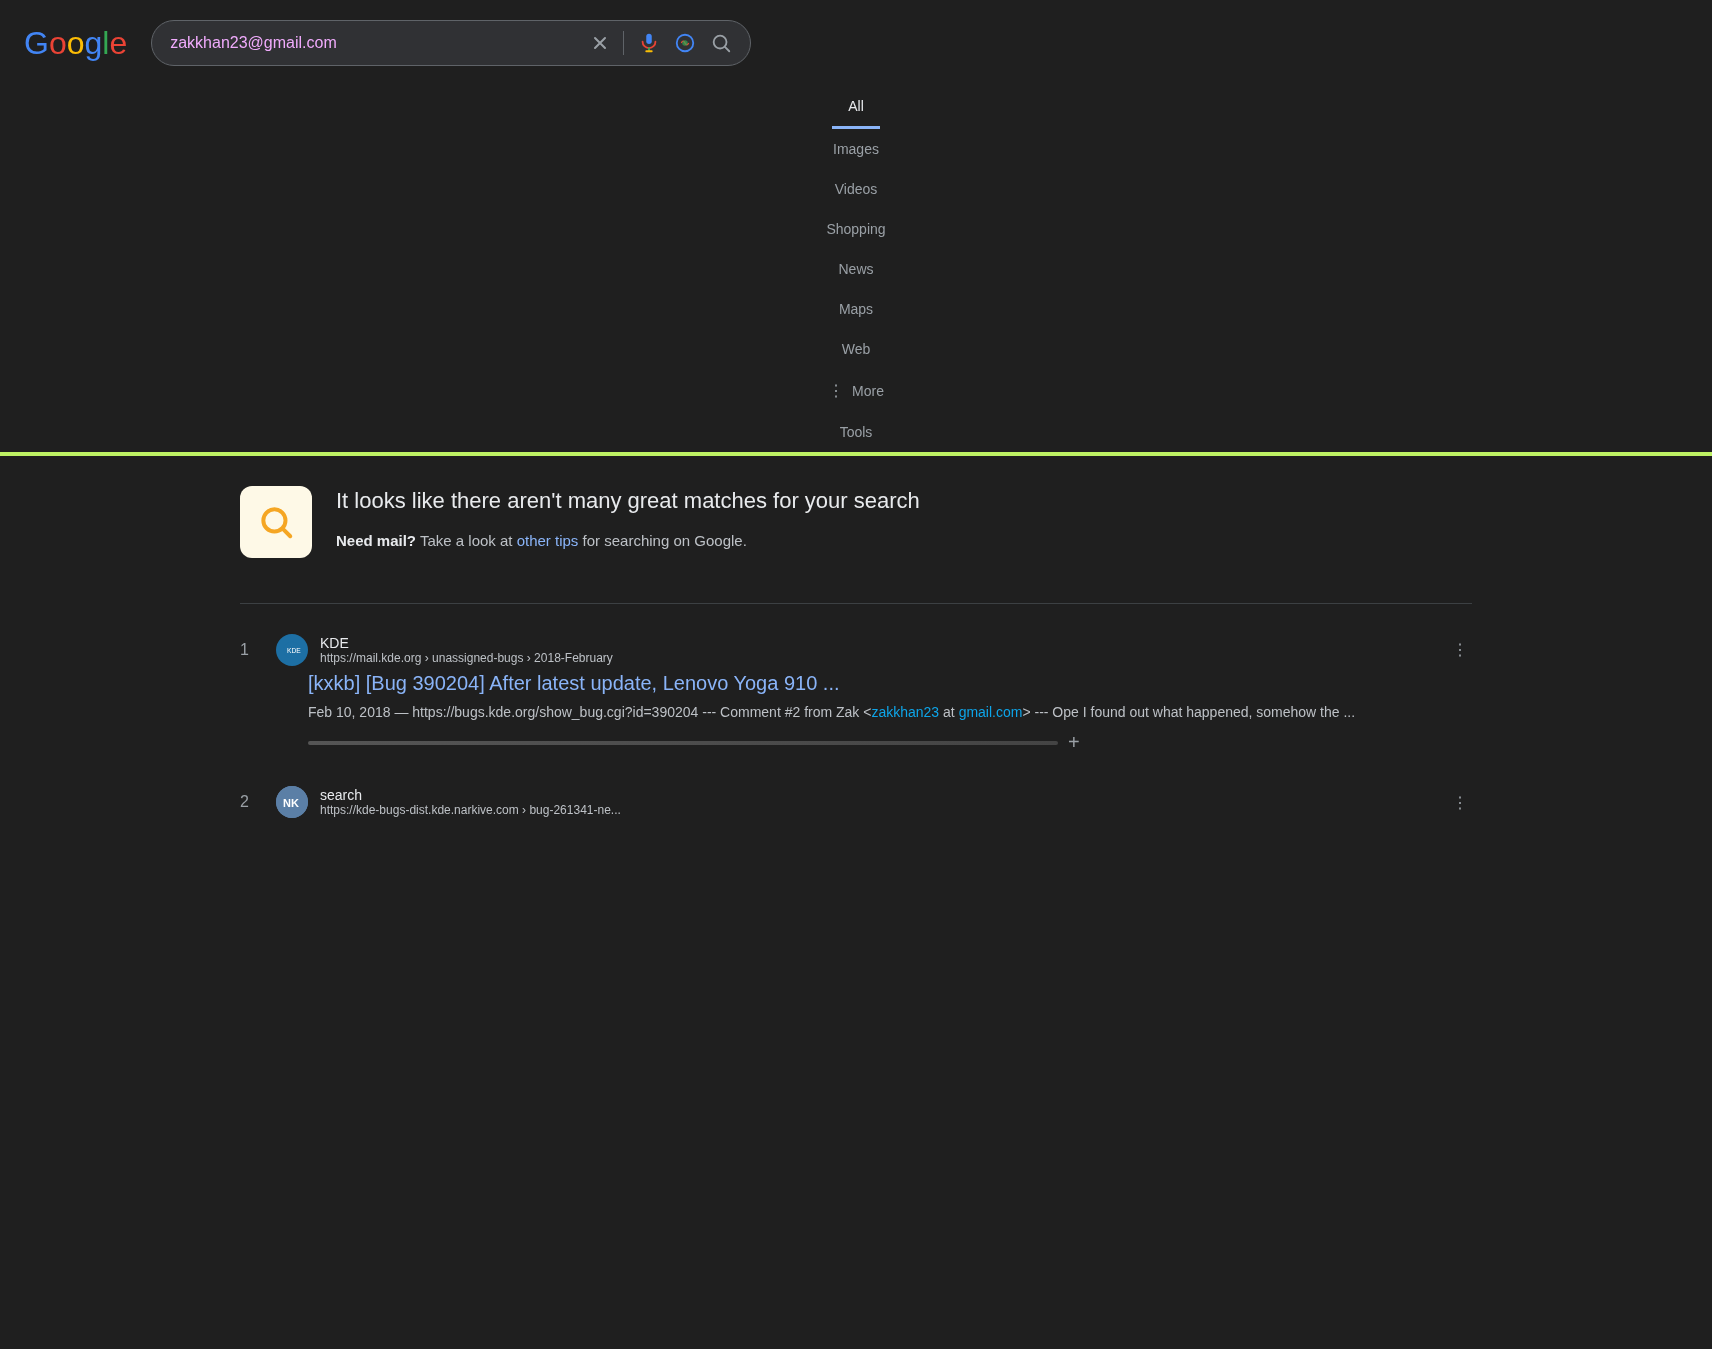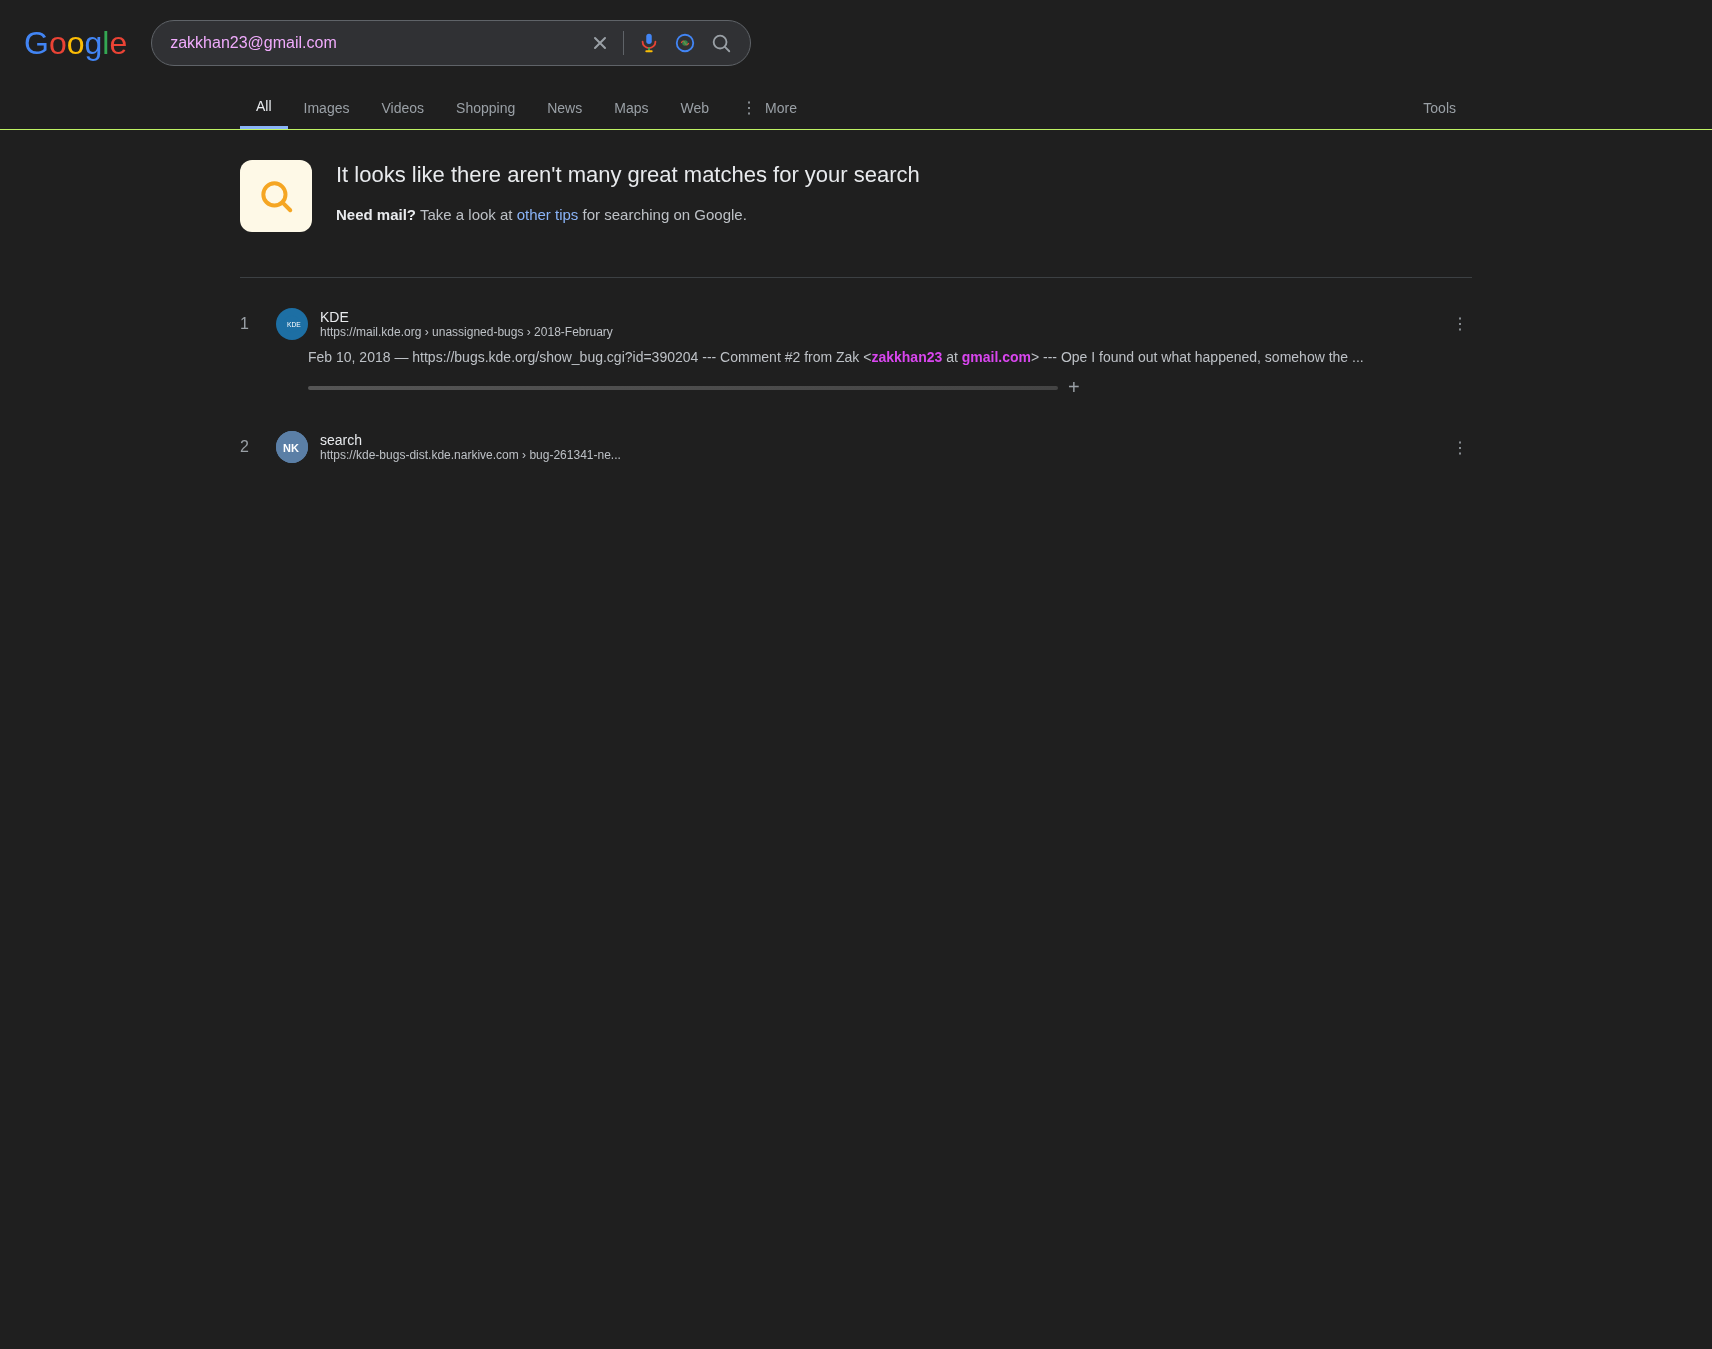--- a/index.html
+++ b/index.html
@@ -79,22 +79,23 @@
     
     .lens-icon svg { width: 22px; height: 22px; }
     
     .search-submit-icon svg { width: 22px; height: 22px; }
 
     
     .nav-tabs {
       display: flex;
       align-items: center;
       padding: 0 240px;
-      border-bottom: 1px solid #bef264;
+      border-bottom: 4px solid #bef264;
       gap: 0;
+      flex-direction: column;
     }
 
     .nav-tab {
       padding: 12px 16px;
       font-size: 14px;
       color: #9aa0a6;
       cursor: pointer;
       white-space: nowrap;
       position: relative;
       display: flex;
@@ -249,22 +250,22 @@
     }
 
     .result-snippet {
       font-size: 14px;
       color: #bdc1c6;
       line-height: 1.6;
       margin-left: 68px;
     }
 
     .result-snippet strong {
-      color: #d946ef;
-      font-weight: 700;
+      color: #0ea5e9;
+      font-weight: 400;
     }
 
     .result-expand {
       display: flex;
       align-items: center;
       margin-left: 68px;
       margin-top: 8px;
     }
 
     .expand-bar {
@@ -400,20 +401,21 @@
           <circle cx="12" cy="12" r="10" fill="#1d6fa4"></circle>
           <text x="6" y="16" font-size="8" fill="white" font-family="Arial">KDE</text>
         </svg>
       </div>
       <div class="site-info">
         <span class="site-name">KDE</span>
         <span class="site-url">https://mail.kde.org › unassigned-bugs › 2018-February</span>
       </div>
       <span class="three-dot result-more-btn">⋮</span>
     </div>
+    <div class="result-title">[kxkb] [Bug 390204] After latest update, Lenovo Yoga 910 ...</div>
     <div class="result-snippet">
       Feb 10, 2018 — https://bugs.kde.org/show_bug.cgi?id=390204 --- Comment #2 from Zak &lt;<strong>zakkhan23</strong> at <strong>gmail.com</strong>&gt; --- Ope I found out what happened, somehow the ...
     </div>
     <div class="result-expand">
       <div class="expand-bar"></div>
       <span class="expand-plus">+</span>
     </div>
   </div>
 
   <div class="search-result">

